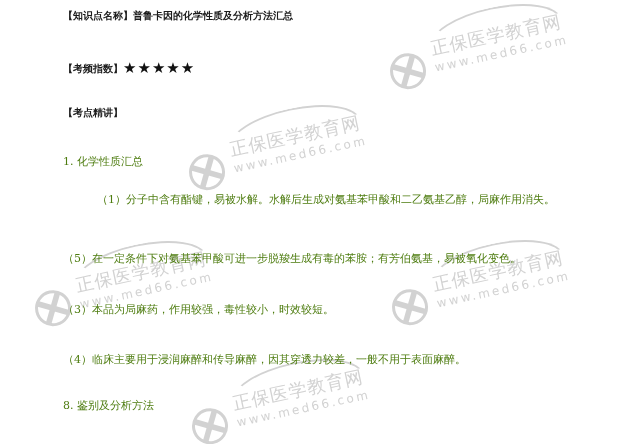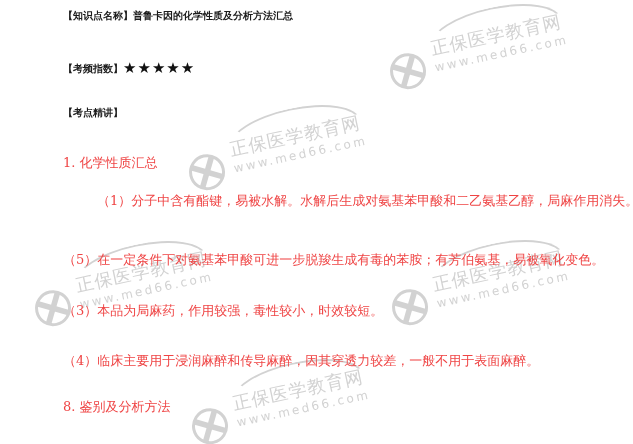--- a/index.html
+++ b/index.html
@@ -84,22 +84,22 @@
   .freq-line    { top: 57px; }
   .section-line { top: 106px; }
   .freq-stars {
     font-family: "DejaVu Sans", sans-serif;
     font-size: 15px;
     letter-spacing: 1px;
     color: #111111;
     vertical-align: -1px;
   }
   .body-text {
-    font-size: 13px;
-    color: #ef4444;
+    font-size: 11px;
+    color: #4d7c0f;
   }
   .p-1 { top: 154px; }
   .p-2 { top: 192px; margin-left: 34px; }
   .p-3 { top: 251px; }
   .p-4 { top: 302px; }
   .p-5 { top: 352px; }
   .p-6 { top: 398px; }
 </style>
 </head>
 <body>

